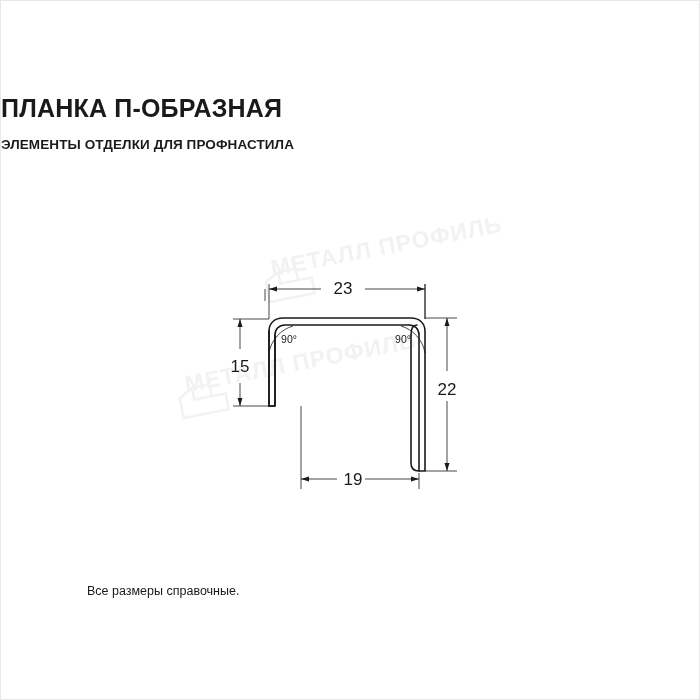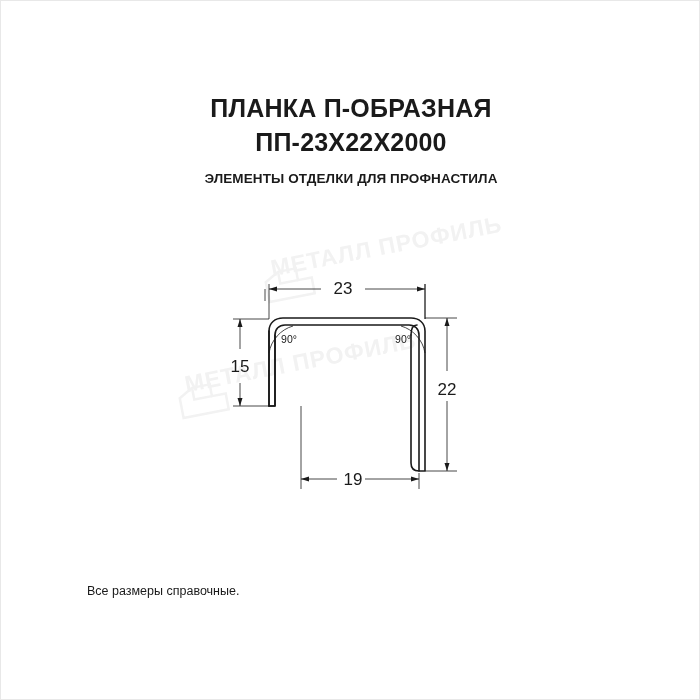--- a/index.html
+++ b/index.html
@@ -21,21 +21,20 @@
     width: 700px;
     height: 700px;
     border: 1px solid #e8e8e8;
     box-sizing: border-box;
   }
   .title-block {
     position: absolute;
     left: 0;
     top: 92px;
     width: 700px;
-    text-align: center;
   }
   .title-line1 {
     font-size: 25px;
     font-weight: bold;
     letter-spacing: 0.2px;
     line-height: 30px;
   }
   .title-line2 {
     font-size: 25px;
     font-weight: bold;
@@ -107,21 +106,20 @@
   <svg class="wm-logo" width="70" height="46" viewBox="0 0 70 46" style="left:172px; top:378px;">
     <g fill="none" stroke="#f2f2f2" stroke-width="2.5" transform="rotate(-11 35 23)">
       <path d="M8 34 L8 14 L22 6 L40 6 L40 18 L54 18 L54 34 Z"></path>
       <path d="M22 6 L22 18 L40 18"></path>
     </g>
   </svg>
   <div class="wm wm2">МЕТАЛЛ ПРОФИЛЬ</div>
 
   <div class="title-block">
     <div class="title-line1">ПЛАНКА П-ОБРАЗНАЯ</div>
-    <div class="title-line2">ПП-23Х22Х2000</div>
     <div class="subtitle">ЭЛЕМЕНТЫ ОТДЕЛКИ ДЛЯ ПРОФНАСТИЛА</div>
   </div>
 
   <svg class="drawing" viewBox="0 0 700 700">
     <g stroke="#1a1a1a" fill="none" stroke-width="1.6" stroke-linejoin="round" stroke-linecap="round">
 
       <path d="M268 330
                C268 322, 274 317, 282 317
                L410 317
                C418 317, 424 322, 424 330

